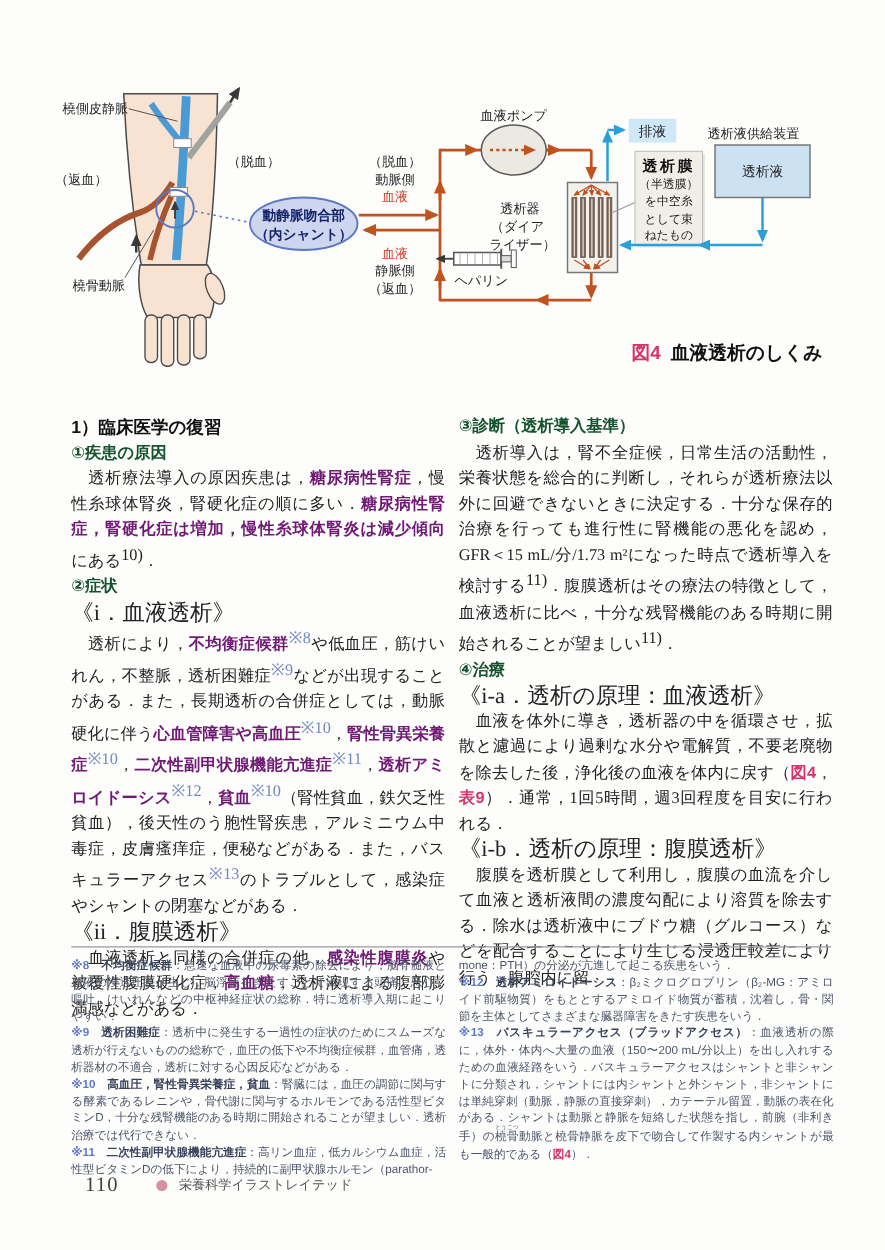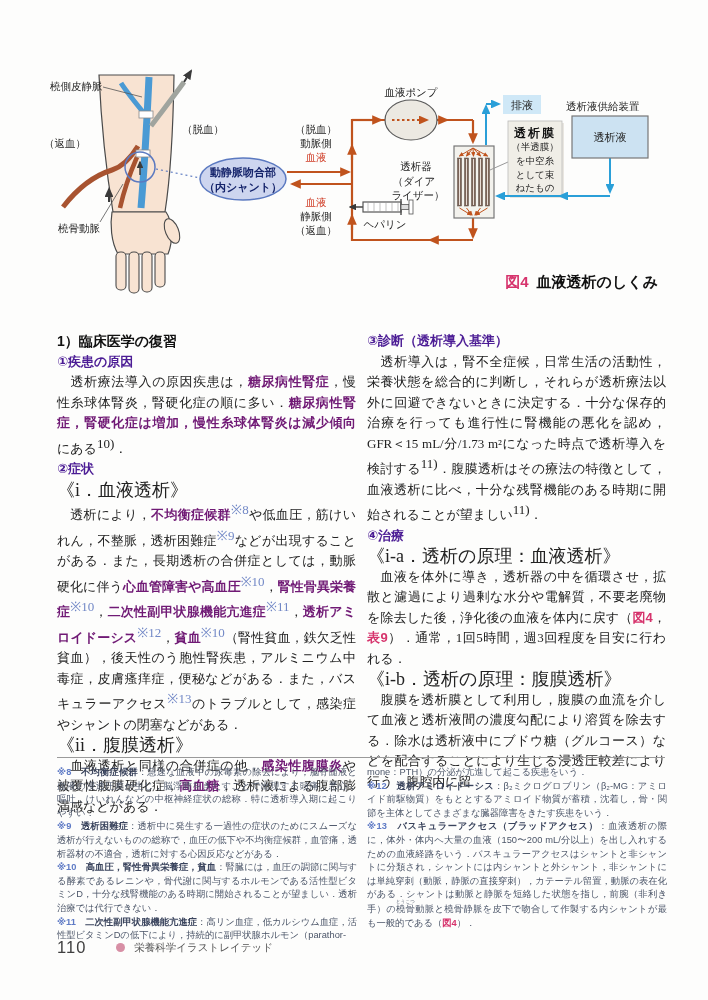--- a/index.html
+++ b/index.html
@@ -9,39 +9,39 @@
   .diagram{position:absolute;left:0;top:0;}
   .caption{position:absolute;top:273px;left:0;width:658px;text-align:right;
            font-family:"Liberation Sans","DejaVu Sans",sans-serif;
            font-weight:bold;font-size:15px;color:#111;}
   .caption .fig{color:#d6336c;margin-right:8px;}
   .col{position:absolute;width:299px;font-size:13px;line-height:20.5px;
        text-align:justify;}
   .col-left{left:57px;top:331px;}
   .col-right{left:367px;top:331px;}
   .h1{font-family:"Liberation Sans","DejaVu Sans",sans-serif;font-weight:bold;font-size:14px;color:#111;}
-  .h2{font-family:"Liberation Sans","DejaVu Sans",sans-serif;font-weight:bold;font-size:13px;color:#4c1d95;}
+  .h2{font-family:"Liberation Sans","DejaVu Sans",sans-serif;font-weight:bold;font-size:13px;color:#14532d;}
   .h3{font-size:18px;}
   .col p{margin:0;}
   .sg-b{font-family:"Liberation Sans","DejaVu Sans",sans-serif;font-weight:bold;color:#701a75;}
   .sg-sup{font-size:13px;vertical-align:5px;}
   .sg-blue{color:#7288c6;}
   .sg-red{color:#d6336c;font-weight:bold;font-family:"Liberation Sans","DejaVu Sans",sans-serif;}
   .fn-divider{position:absolute;left:57px;top:757px;width:608px;height:1px;background:#9a9a9a;}
   .fn{position:absolute;width:300px;font-family:"Liberation Sans","DejaVu Sans",sans-serif;
       font-size:9.3px;line-height:13.6px;color:#4b5568;text-align:justify;}
   .fn-left{left:57px;top:766px;}
   .fn-right{left:367px;top:766px;}
   .fn p{margin:0;}
   .fn .sg-b{color:#39435c;}
   .fn .sg-blue{color:#5f7bc5;}
   ruby rt{font-size:4.5px;line-height:1;}
   .footer{position:absolute;left:57px;top:938px;display:flex;align-items:center;}
-  .footer .pageno{font-family:Liberation Sans, sans-serif;
-                  font-size:16.5px;color:#3f3f3f;letter-spacing:1px;}
+  .footer .pageno{font-family:Liberation Serif, serif;
+                  font-size:16.5px;color:#3f3f3f;letter-spacing:1px;margin-left:11px;}
   .footer .dot{width:9px;height:9px;border-radius:50%;background:#d78fa5;margin:0 9px 0 30px;}
   .footer .brand{font-family:"Liberation Sans","DejaVu Sans",sans-serif;
                  font-size:10.5px;color:#555;}
   svg text{font-family:"Liberation Sans","DejaVu Sans",sans-serif;}
 </style>
 </head>
 <body>
 
 <div class="page">
 

